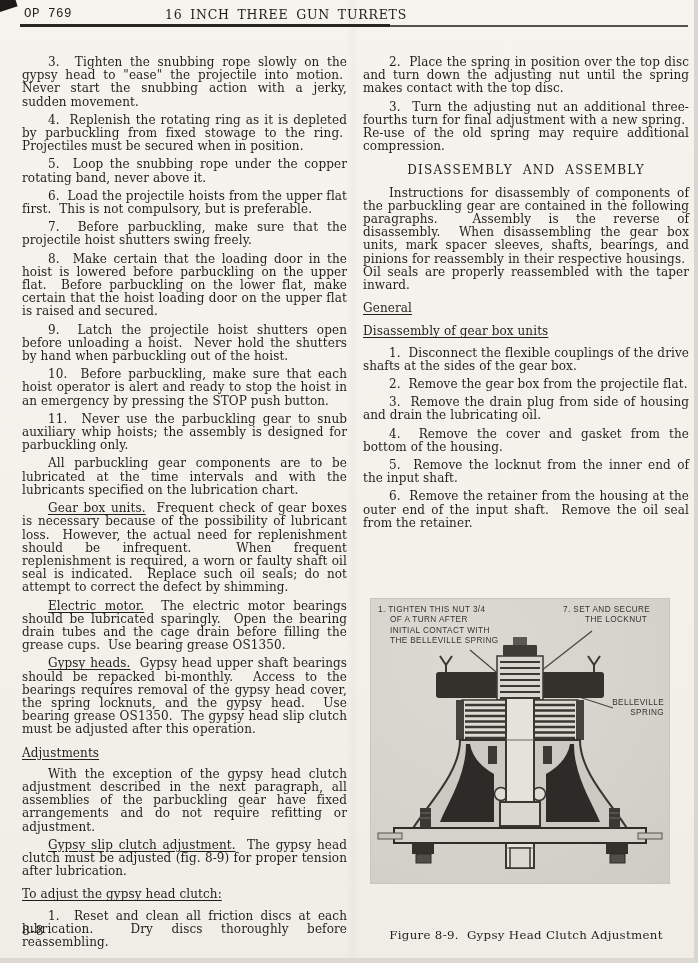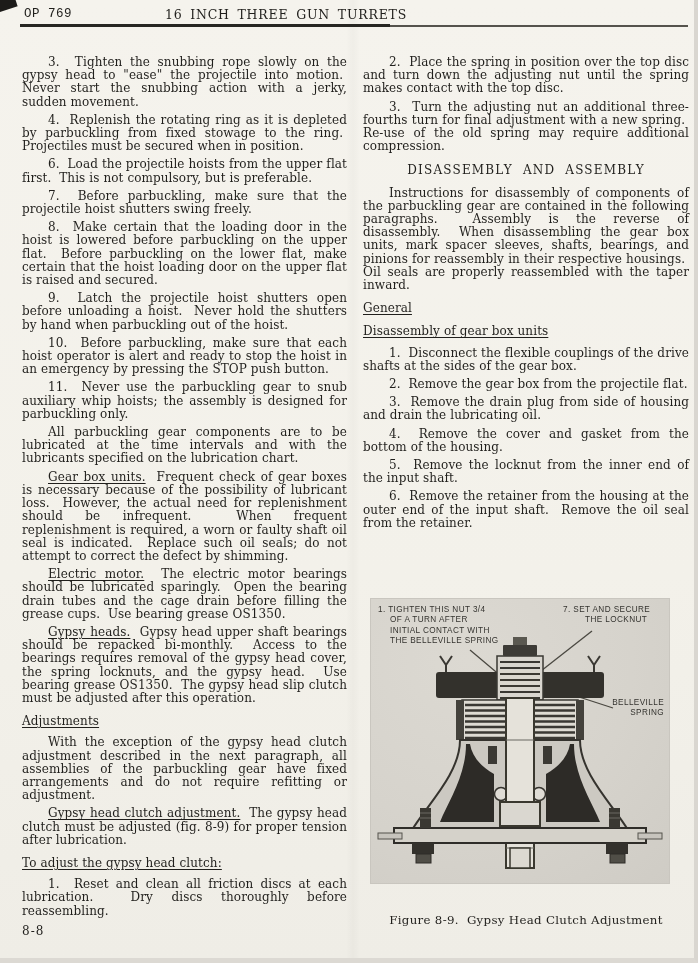--- a/index.html
+++ b/index.html
@@ -37,53 +37,54 @@
     background:radial-gradient(circle at 32% 22%, #dcd9d2 0%, #d6d3cc 55%, #cfccc5 100%);
     box-shadow:0 0 0 1px #c9c6bf inset; }
   .photo svg { position:absolute; left:0; top:0; }
   .fig-label { position:absolute; font-family:"Liberation Sans", sans-serif;
     font-size:8.2px; line-height:10.4px; letter-spacing:0.4px; color:#34332f; }
   .fig-label .ind  { padding-left:12px; }
   .fig-label .ind2 { padding-left:22px; }
   .l1 { left:8px;  top:7px; }
   .l2 { left:193px; top:7px; }
   .l3 { right:6px; top:100px; text-align:right; }
-  figcaption { margin-top:29px; text-align:center; font-size:11.8px; letter-spacing:0.3px; }
+  figcaption { margin-top:44px; text-align:center; font-size:11.8px; letter-spacing:0.3px; }
   .page-num { position:absolute; left:22px; top:924px; font-size:12px; letter-spacing:1px; }
 </style>
 </head>
 <body>
 
 <div class="page">
   <div class="scan-corner"></div>
   <div class="gutter-shadow"></div>
 
   <header>
     <span class="doc-num">OP 769</span>
     <div class="hdr-title">16 INCH THREE GUN TURRETS</div>
     <div class="rule-a"></div>
     <div class="rule-b"></div>
   </header>
 
   <section class="col col-left">
       <p class="para t-num">3.&nbsp;&nbsp;Tighten the snubbing rope slowly on the gypsy head to "ease" the projectile into motion.&nbsp; Never start the snubbing action with a jerky, sudden movement.</p>
       <p class="para t-num">4.&nbsp;&nbsp;Replenish the rotating ring as it is depleted by parbuckling from fixed stowage to the ring.&nbsp; Projectiles must be secured when in position.</p>
+      <p class="para t-num">5.&nbsp;&nbsp;Loop the snubbing rope under the copper rotating band, never above it.</p>
       <p class="para t-num">6.&nbsp;&nbsp;Load the projectile hoists from the upper flat first.&nbsp; This is not compulsory, but is preferable.</p>
       <p class="para t-num">7.&nbsp;&nbsp;Before parbuckling, make sure that the projectile hoist shutters swing freely.</p>
       <p class="para t-num">8.&nbsp;&nbsp;Make certain that the loading door in the hoist is lowered before parbuckling on the upper flat.&nbsp; Before parbuckling on the lower flat, make certain that the hoist loading door on the upper flat is raised and secured.</p>
       <p class="para t-num">9.&nbsp;&nbsp;Latch the projectile hoist shutters open before unloading a hoist.&nbsp; Never hold the shutters by hand when parbuckling out of the hoist.</p>
       <p class="para t-num">10.&nbsp;&nbsp;Before parbuckling, make sure that each hoist operator is alert and ready to stop the hoist in an emergency by pressing the STOP push button.</p>
       <p class="para t-num">11.&nbsp;&nbsp;Never use the parbuckling gear to snub auxiliary whip hoists; the assembly is designed for parbuckling only.</p>
       <p class="para t-body">All parbuckling gear components are to be lubricated at the time intervals and with the lubricants specified on the lubrication chart.</p>
       <p class="para t-lead"><span class="lead">Gear box units.</span>&nbsp; Frequent check of gear boxes is necessary because of the possibility of lubricant loss.&nbsp; However, the actual need for replenishment should be infrequent.&nbsp; When frequent replenishment is required, a worn or faulty shaft oil seal is indicated.&nbsp; Replace such oil seals; do not attempt to correct the defect by shimming.</p>
       <p class="para t-lead"><span class="lead">Electric motor.</span>&nbsp; The electric motor bearings should be lubricated sparingly.&nbsp; Open the bearing drain tubes and the cage drain before filling the grease cups.&nbsp; Use bearing grease OS1350.</p>
       <p class="para t-lead"><span class="lead">Gypsy heads.</span>&nbsp; Gypsy head upper shaft bearings should be repacked bi-monthly.&nbsp; Access to the bearings requires removal of the gypsy head cover, the spring locknuts, and the gypsy head.&nbsp; Use bearing grease OS1350.&nbsp; The gypsy head slip clutch must be adjusted after this operation.</p>
       <p class="para t-heading">Adjustments</p>
       <p class="para t-body">With the exception of the gypsy head clutch adjustment described in the next paragraph, all assemblies of the parbuckling gear have fixed arrangements and do not require refitting or adjustment.</p>
-      <p class="para t-lead"><span class="lead">Gypsy head clutch adjustment.</span>&nbsp; The gypsy head clutch must be adjusted (fig. 8-9) for proper tension after lubrication.</p>
+      <p class="para t-lead"><span class="lead">Gypsy slip clutch adjustment.</span>&nbsp; The gypsy head clutch must be adjusted (fig. 8-9) for proper tension after lubrication.</p>
       <p class="para t-heading">To adjust the gypsy head clutch:</p>
       <p class="para t-num">1.&nbsp;&nbsp;Reset and clean all friction discs at each lubrication.&nbsp; Dry discs thoroughly before reassembling.</p>
     </section>
   <section class="col col-right">
       <p class="para t-num">2.&nbsp;&nbsp;Place the spring in position over the top disc and turn down the adjusting nut until the spring makes contact with the top disc.</p>
       <p class="para t-num">3.&nbsp;&nbsp;Turn the adjusting nut an additional three-fourths turn for final adjustment with a new spring.&nbsp; Re-use of the old spring may require additional compression.</p>
       <p class="para t-center-heading">DISASSEMBLY AND ASSEMBLY</p>
       <p class="para t-body">Instructions for disassembly of components of the parbuckling gear are contained in the following paragraphs.&nbsp; Assembly is the reverse of disassembly.&nbsp; When disassembling the gear box units, mark spacer sleeves, shafts, bearings, and pinions for reassembly in their respective housings.&nbsp; Oil seals are properly reassembled with the taper inward.</p>
       <p class="para t-heading">General</p>
       <p class="para t-heading">Disassembly of gear box units</p>

